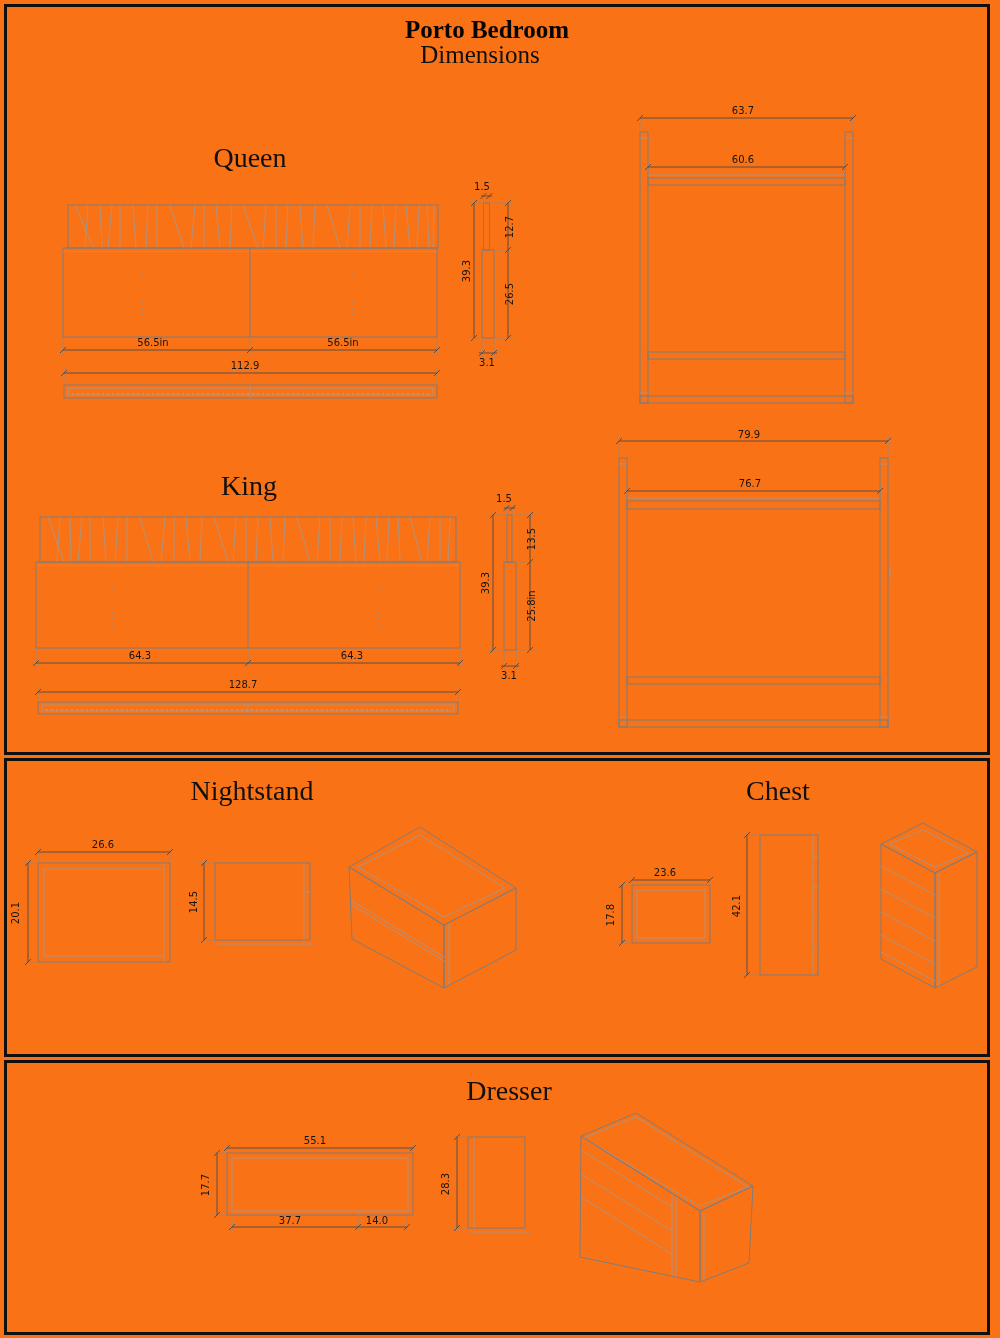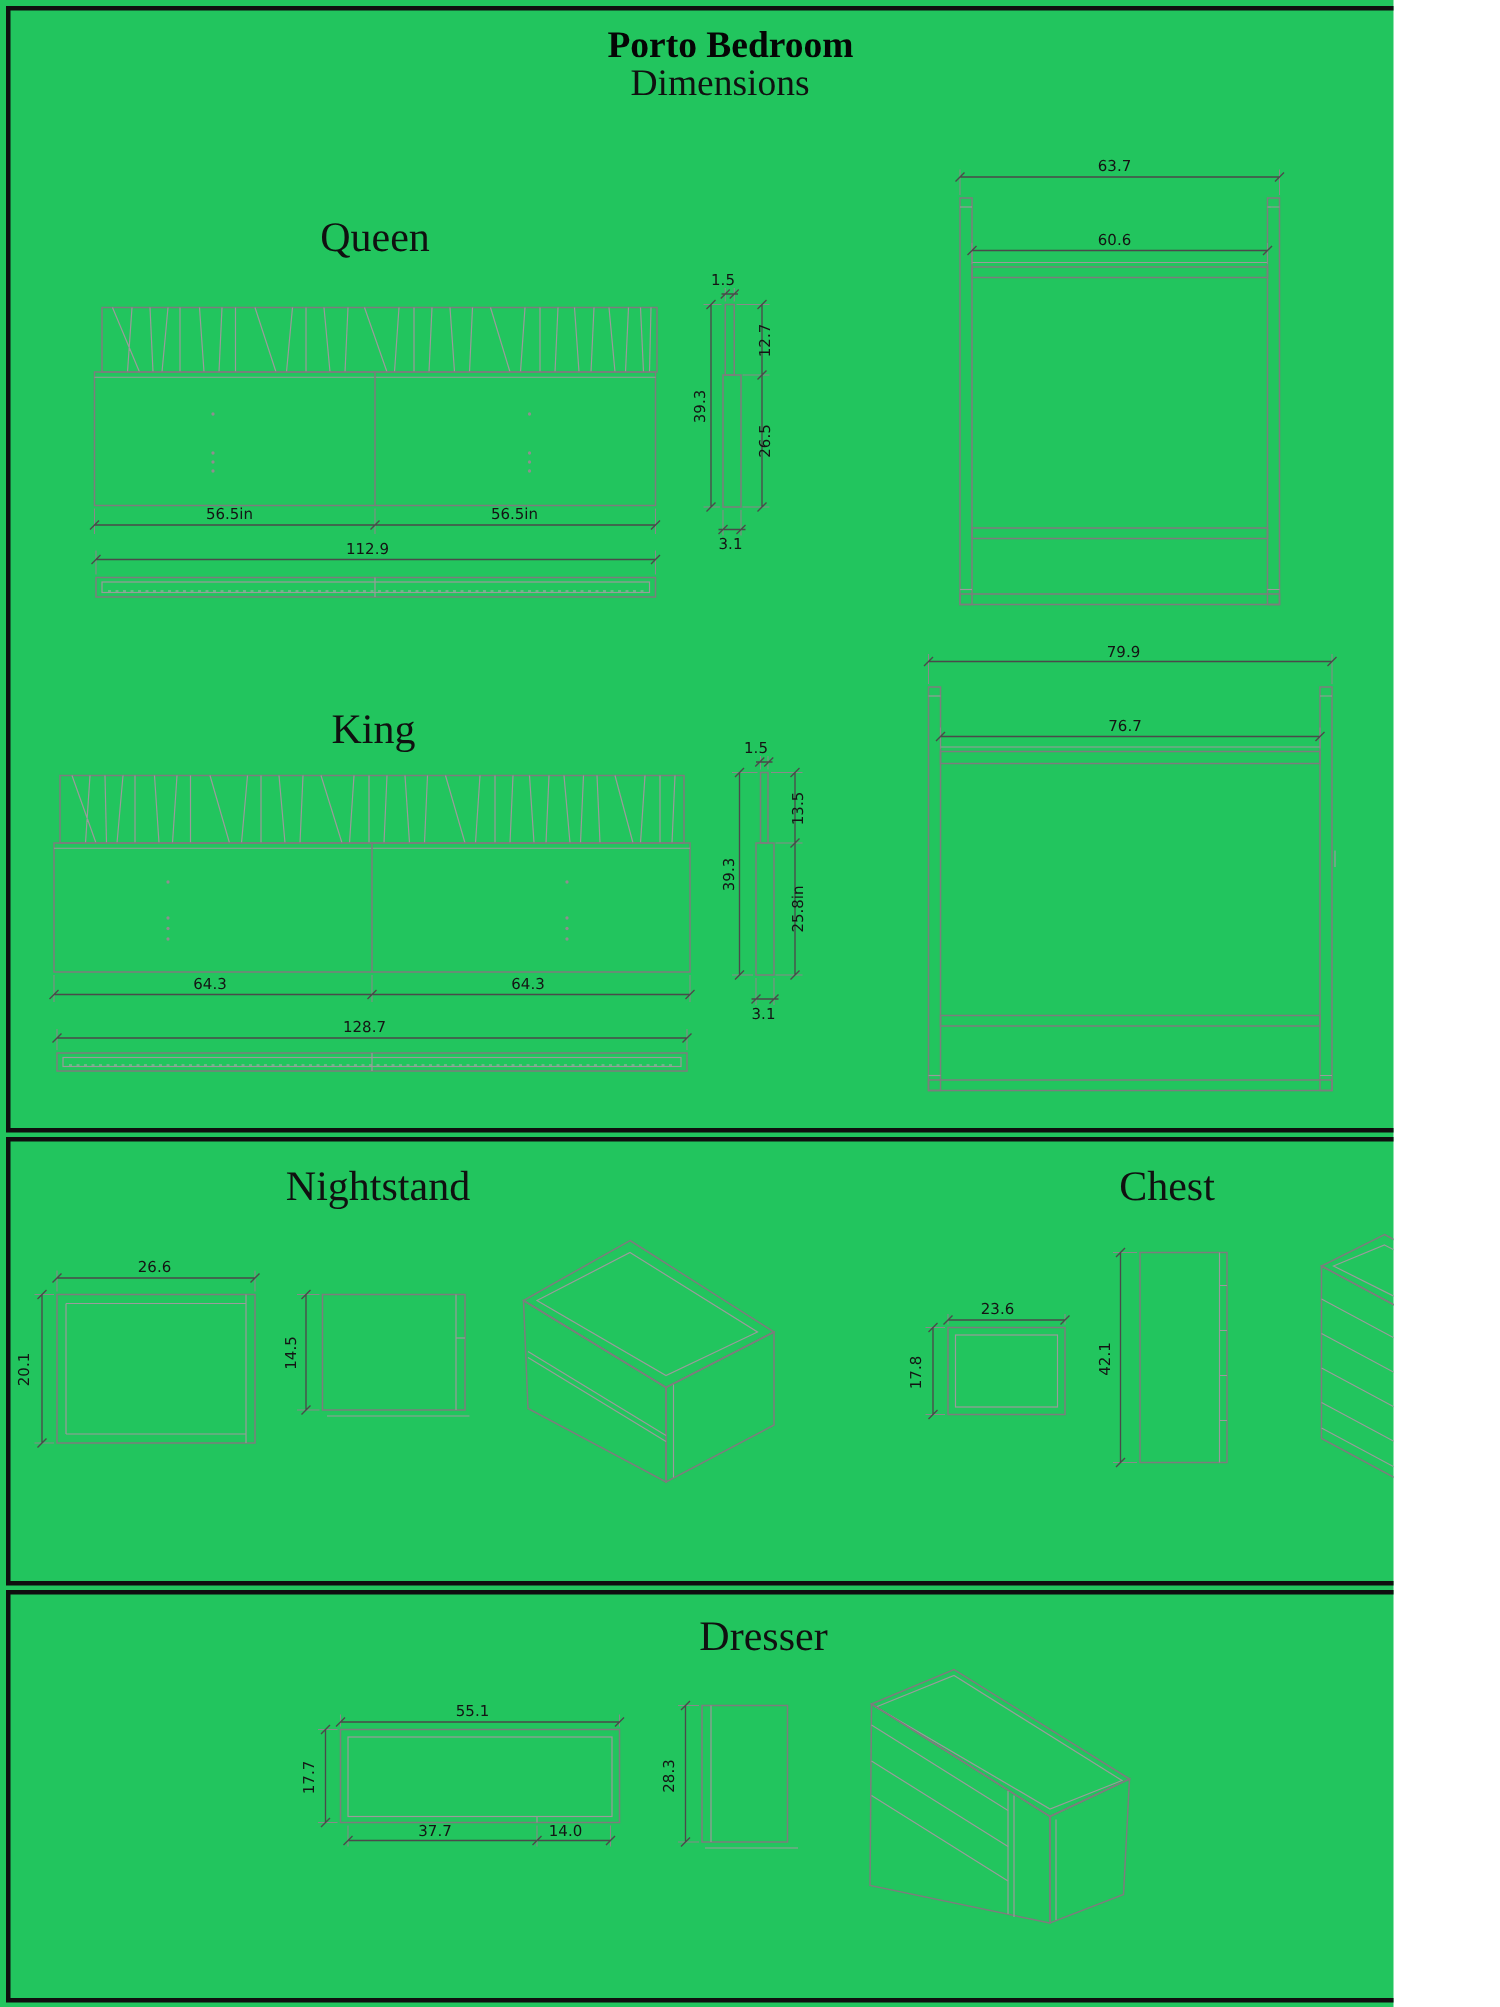--- a/index.html
+++ b/index.html
@@ -1,16 +1,16 @@
 <!DOCTYPE html>
 <html><head>
 <meta charset="utf-8">
 <style>
   html,body{margin:0;padding:0;background:#fff;}
-  .page{position:relative;width:929px;height:1338px;background:#22c55e;overflow:hidden;
+  .page{position:relative;width:1000px;height:1338px;background:#f97316;overflow:hidden;
         font-family:"Liberation Sans",sans-serif;}
   svg{position:absolute;left:0;top:0;}
   .sec{fill:none;stroke:#0f0f0f;stroke-width:3;}
   .obj{fill:none;stroke:#7d7d7d;stroke-width:1;}
   .obj2{fill:none;stroke:#9b9b9b;stroke-width:0.8;}
   .dash{fill:none;stroke:#b0b0b0;stroke-width:0.8;stroke-dasharray:2,3;}
   .dim{fill:none;stroke:#4a4a4a;stroke-width:0.9;}
   .ext{fill:none;stroke:#8a8a8a;stroke-width:0.7;}
   .dot{fill:#8f8f8f;}
   .dimtext{font-family:"DejaVu Sans",sans-serif;font-size:10px;fill:#141414;}

